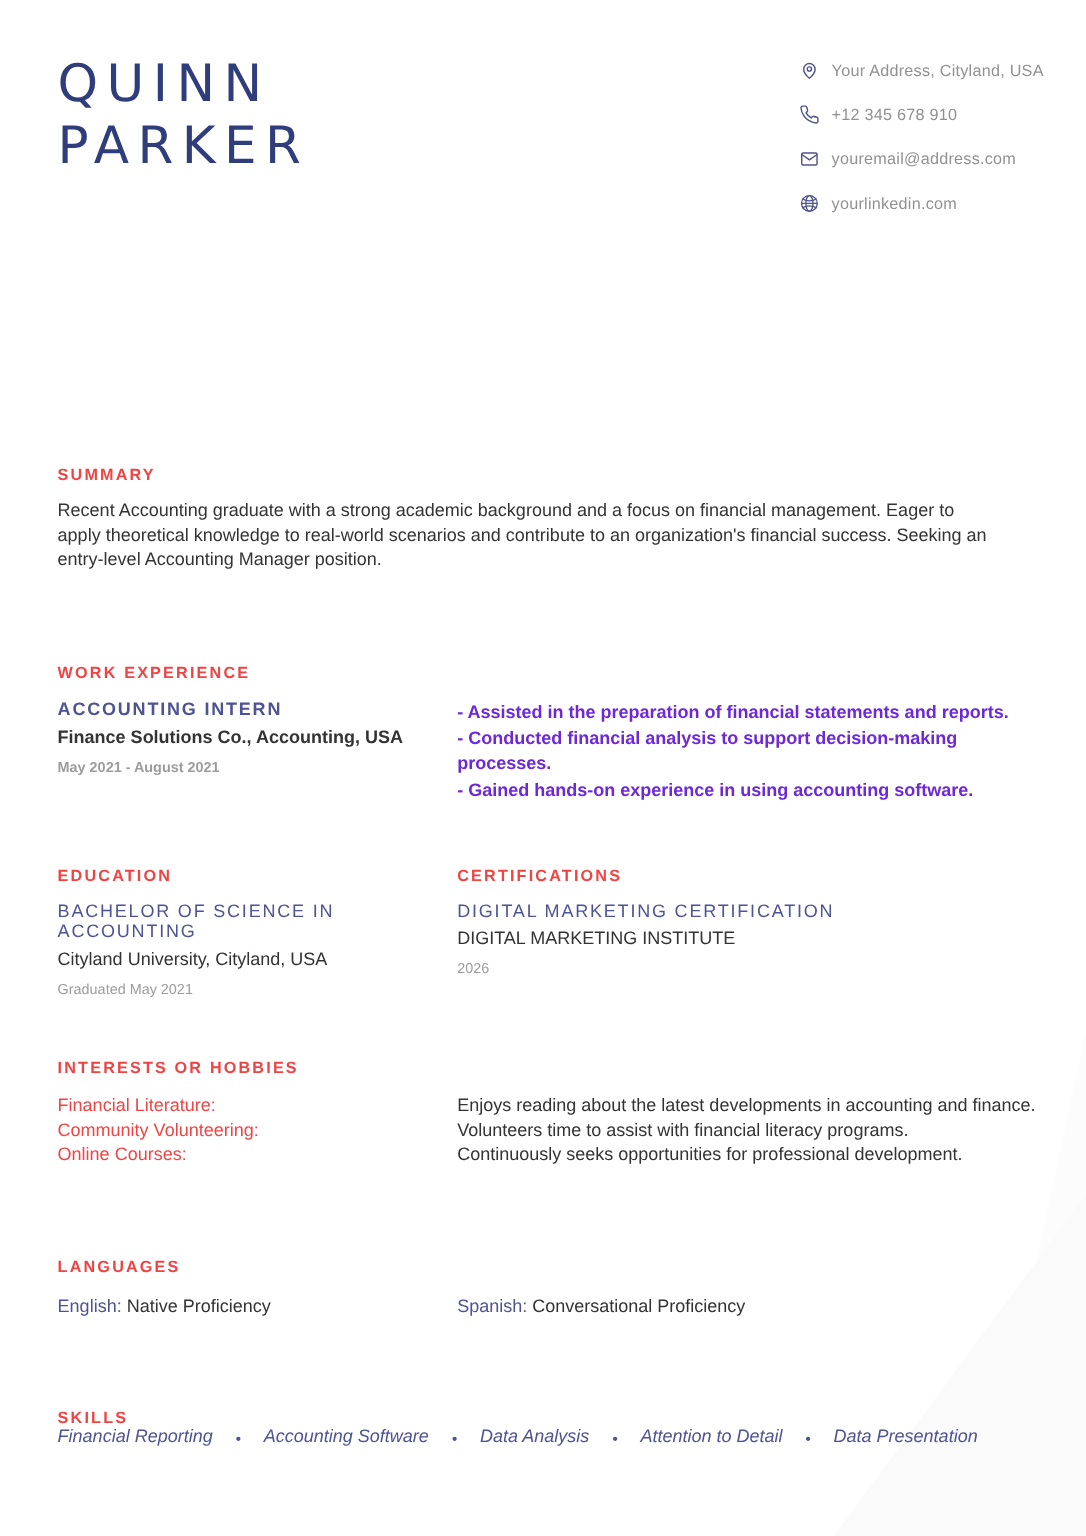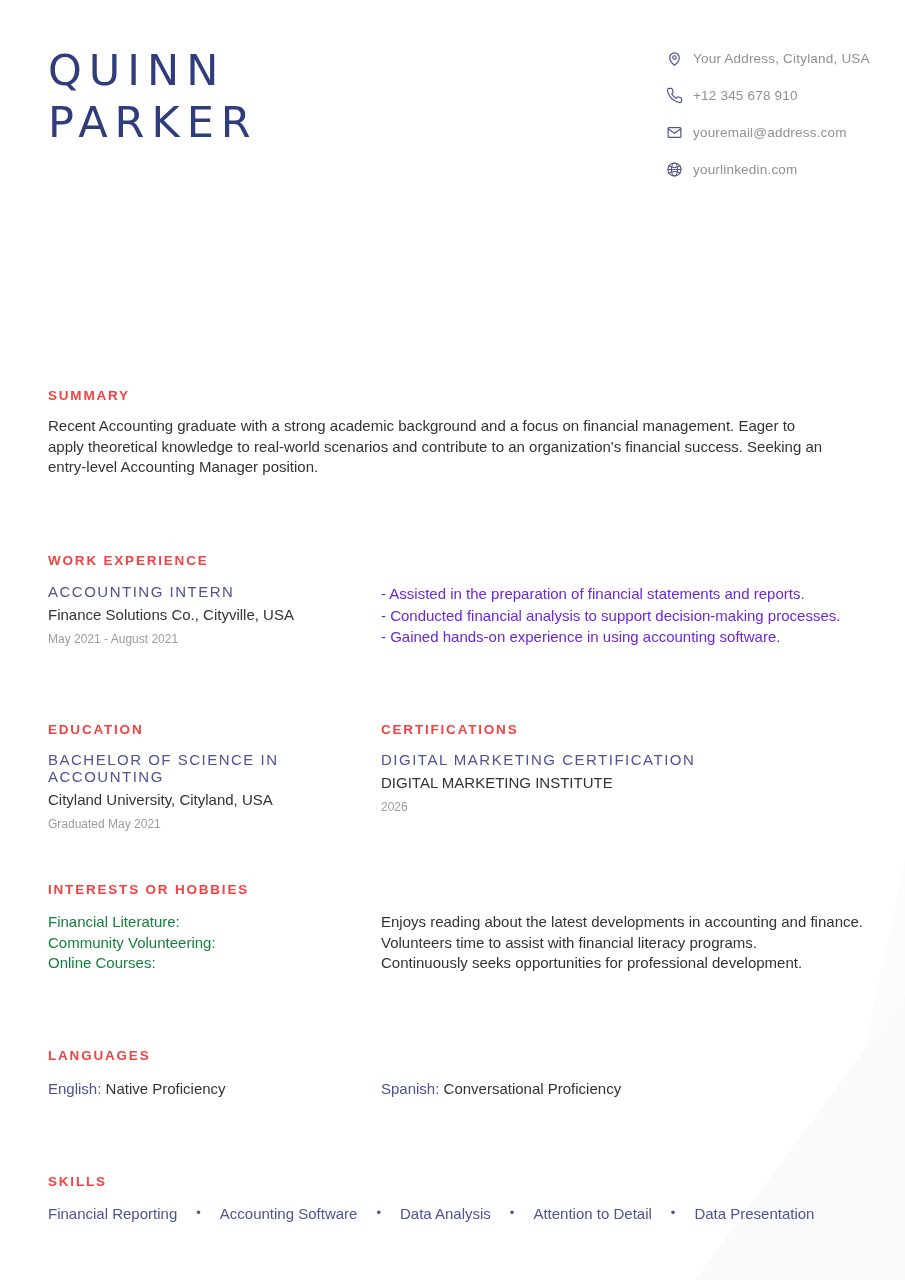--- a/index.html
+++ b/index.html
@@ -65,42 +65,42 @@
   .sec-summary { top: 388px; }
   .summary-text {
     margin-top: 13px;
     width: 784px;
     font-size: 15px;
     line-height: 20.5px;
     color: #333333;
   }
   
   .sec-work { top: 553px; }
-  .work-body { margin-top: 15px; }
+  .work-body { margin-top: 15px; font-weight: bold; }
   .bullets { font-size: 15px; line-height: 21.5px; color: #6d28d9; }
   
   .sec-educert { top: 722px; }
   .edu-block .sub-title { margin-top: 14px; }
   
   .sec-interests { top: 882px; }
   .interest-rows { margin-top: 15px; font-size: 15px; line-height: 20.5px; }
-  .interest-label { color: #15803d; }
+  .interest-label { color: #ef4444; }
   .interest-desc { color: #333333; }
   
   .sec-languages { top: 1048px; }
   .lang-row { margin-top: 17px; font-size: 15px; }
   .lang-name { color: #4e5394; }
   .lang-level { color: #333333; }
   
   .sec-skills { top: 1174px; }
   .skills-row {
-    margin-top: 16px;
-    display: flex; align-items: flex-start; gap: 19px;
+    display: flex; align-items: flex-end; gap: 19px;
     font-size: 15px; color: #4e5394;
     flex-wrap: wrap;
+    font-style: italic;
   }
   .skill-sep { font-size: 13px; color: #4e5394; }
 </style>
 </head>
 <body>
 
 <div class="page">
 
   <div class="bg-shape-b"></div>
   <div class="bg-shape-a"></div>
@@ -146,21 +146,21 @@
   <section class="sec sec-summary">
     <h2 class="sec-heading">SUMMARY</h2>
     <p class="summary-text">Recent Accounting graduate with a strong academic background and a focus on financial management. Eager to apply theoretical knowledge to real-world scenarios and contribute to an organization's financial success. Seeking an entry-level Accounting Manager position.</p>
   </section>
 
   <section class="sec sec-work">
     <h2 class="sec-heading">WORK EXPERIENCE</h2>
     <div class="two-col work-body">
       <div>
         <div class="sub-title">ACCOUNTING INTERN</div>
-        <div class="org">Finance Solutions Co., Cityville, USA</div>
+        <div class="org">Finance Solutions Co., Accounting, USA</div>
         <div class="muted">May 2021 - August 2021</div>
       </div>
       <div class="bullets">
         <div>- Assisted in the preparation of financial statements and reports.</div>
         <div>- Conducted financial analysis to support decision-making processes.</div>
         <div>- Gained hands-on experience in using accounting software.</div>
       </div>
     </div>
   </section>
 

